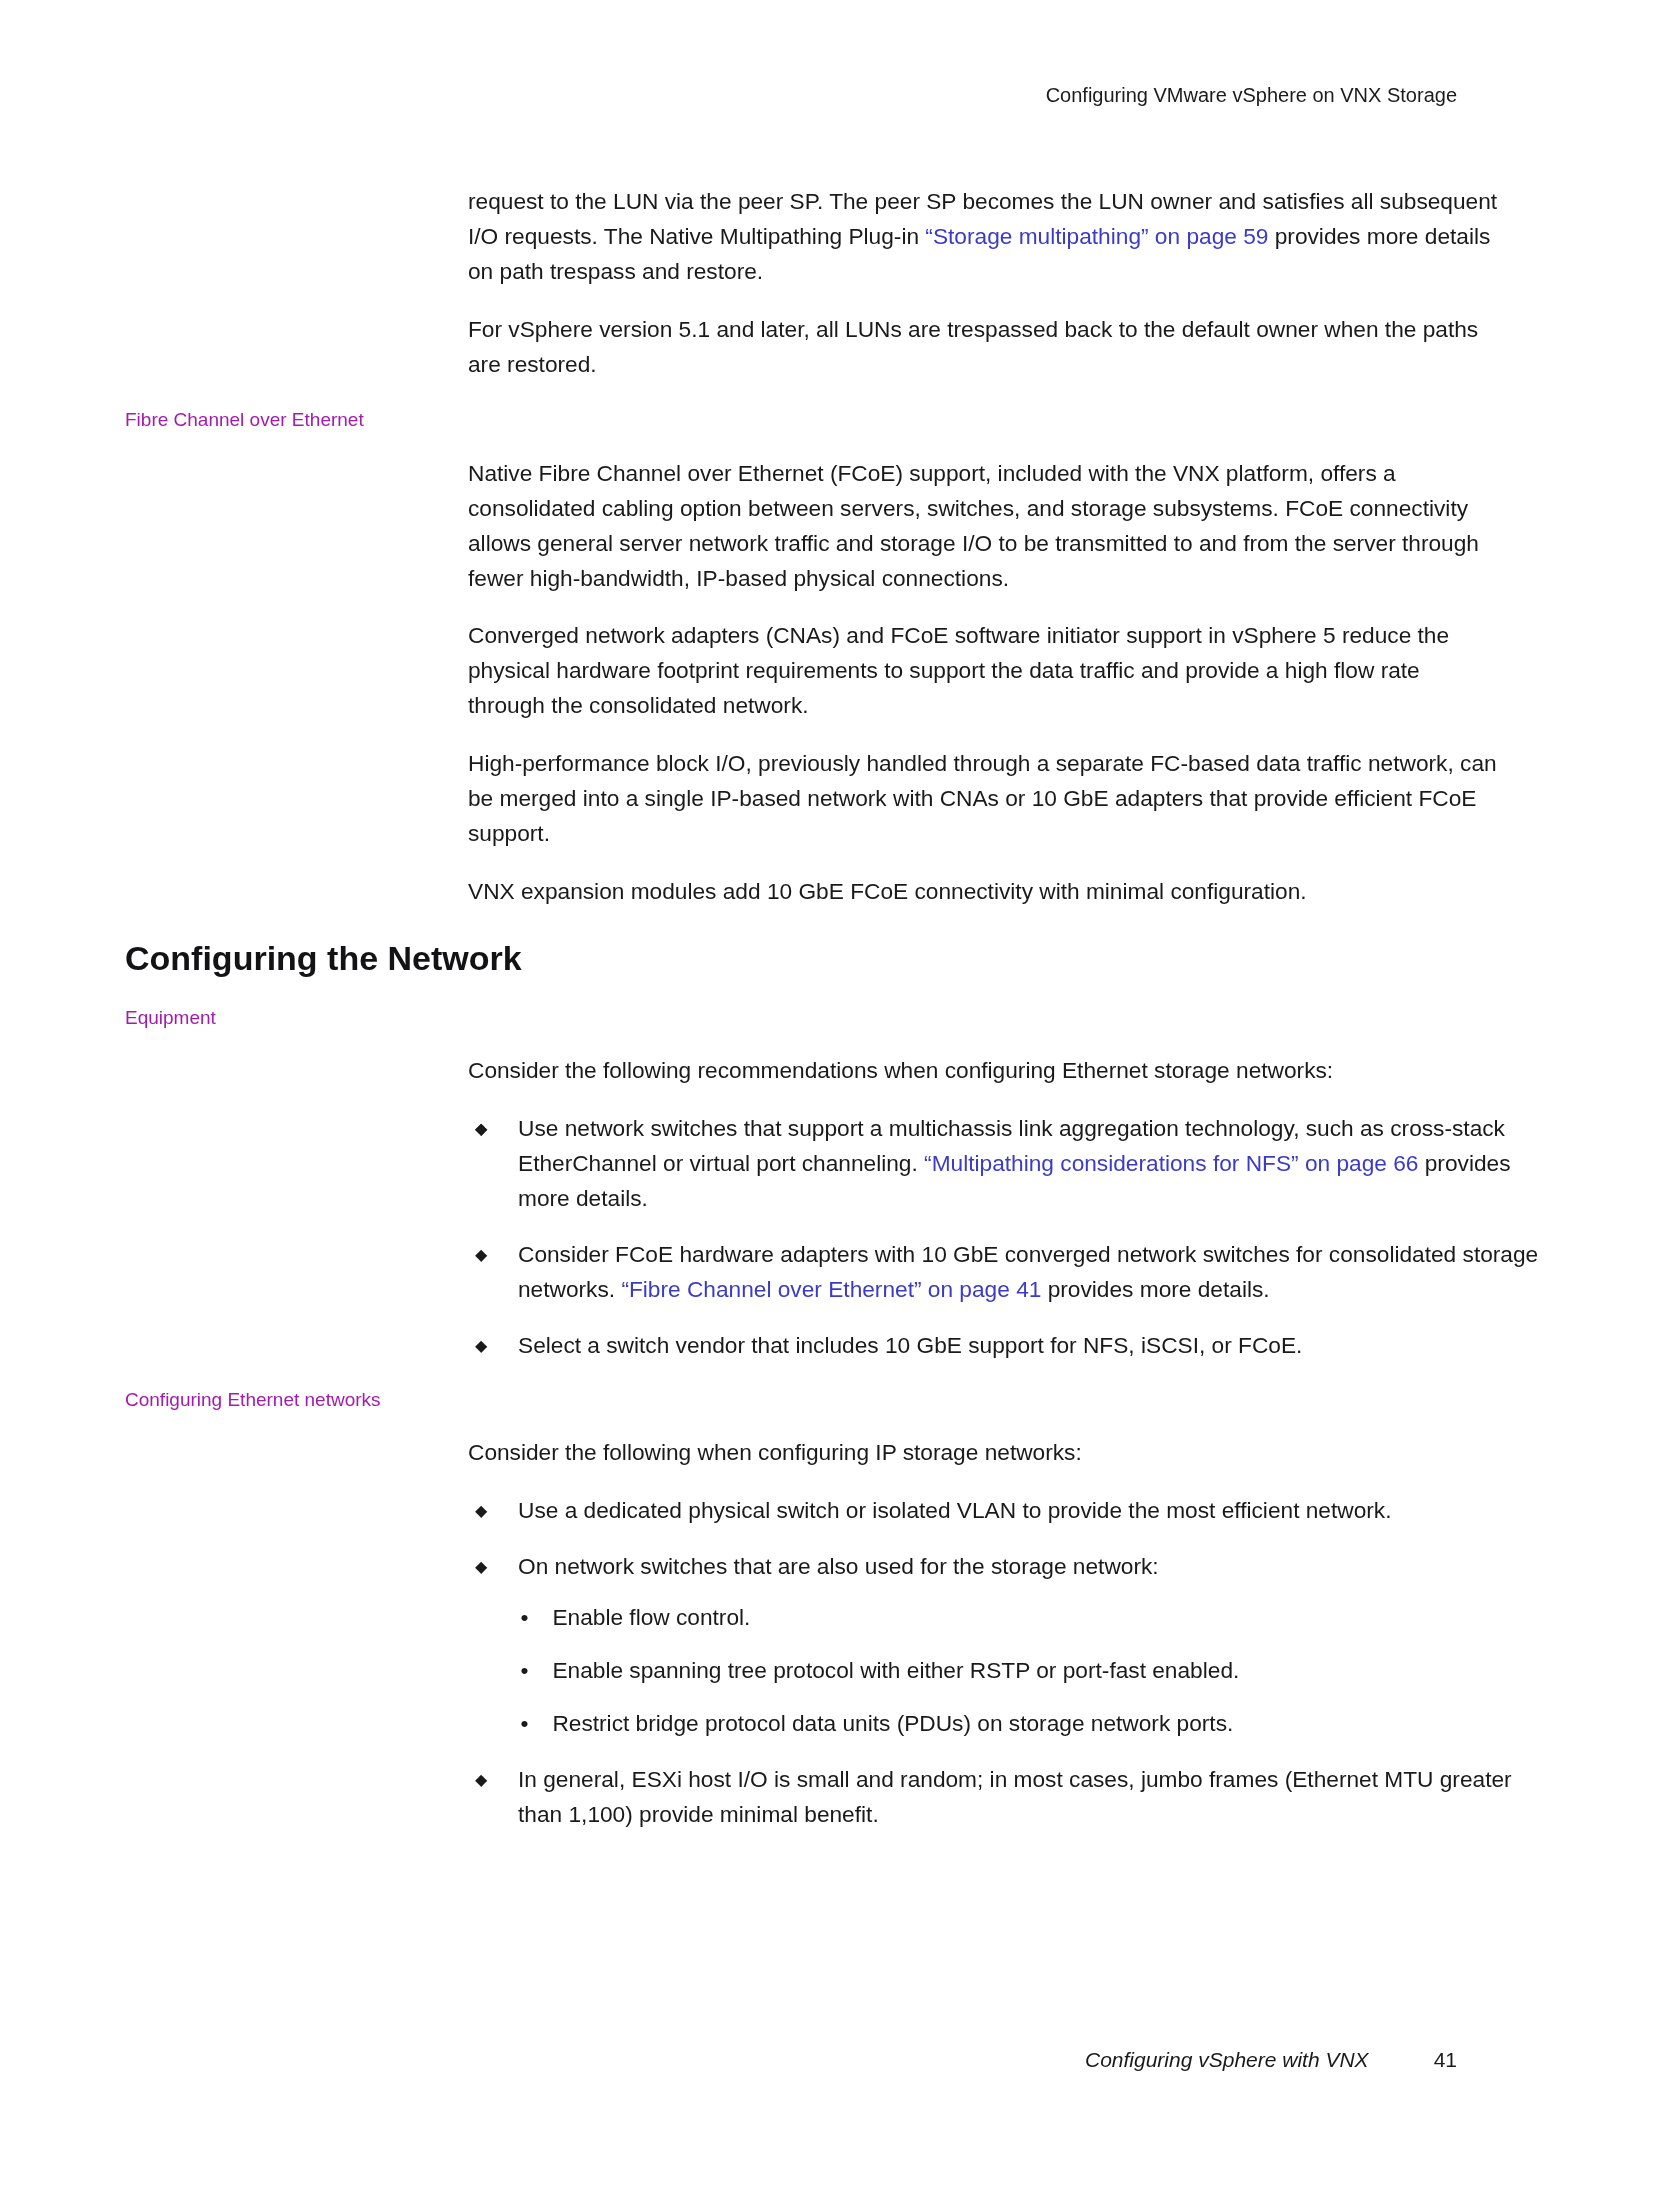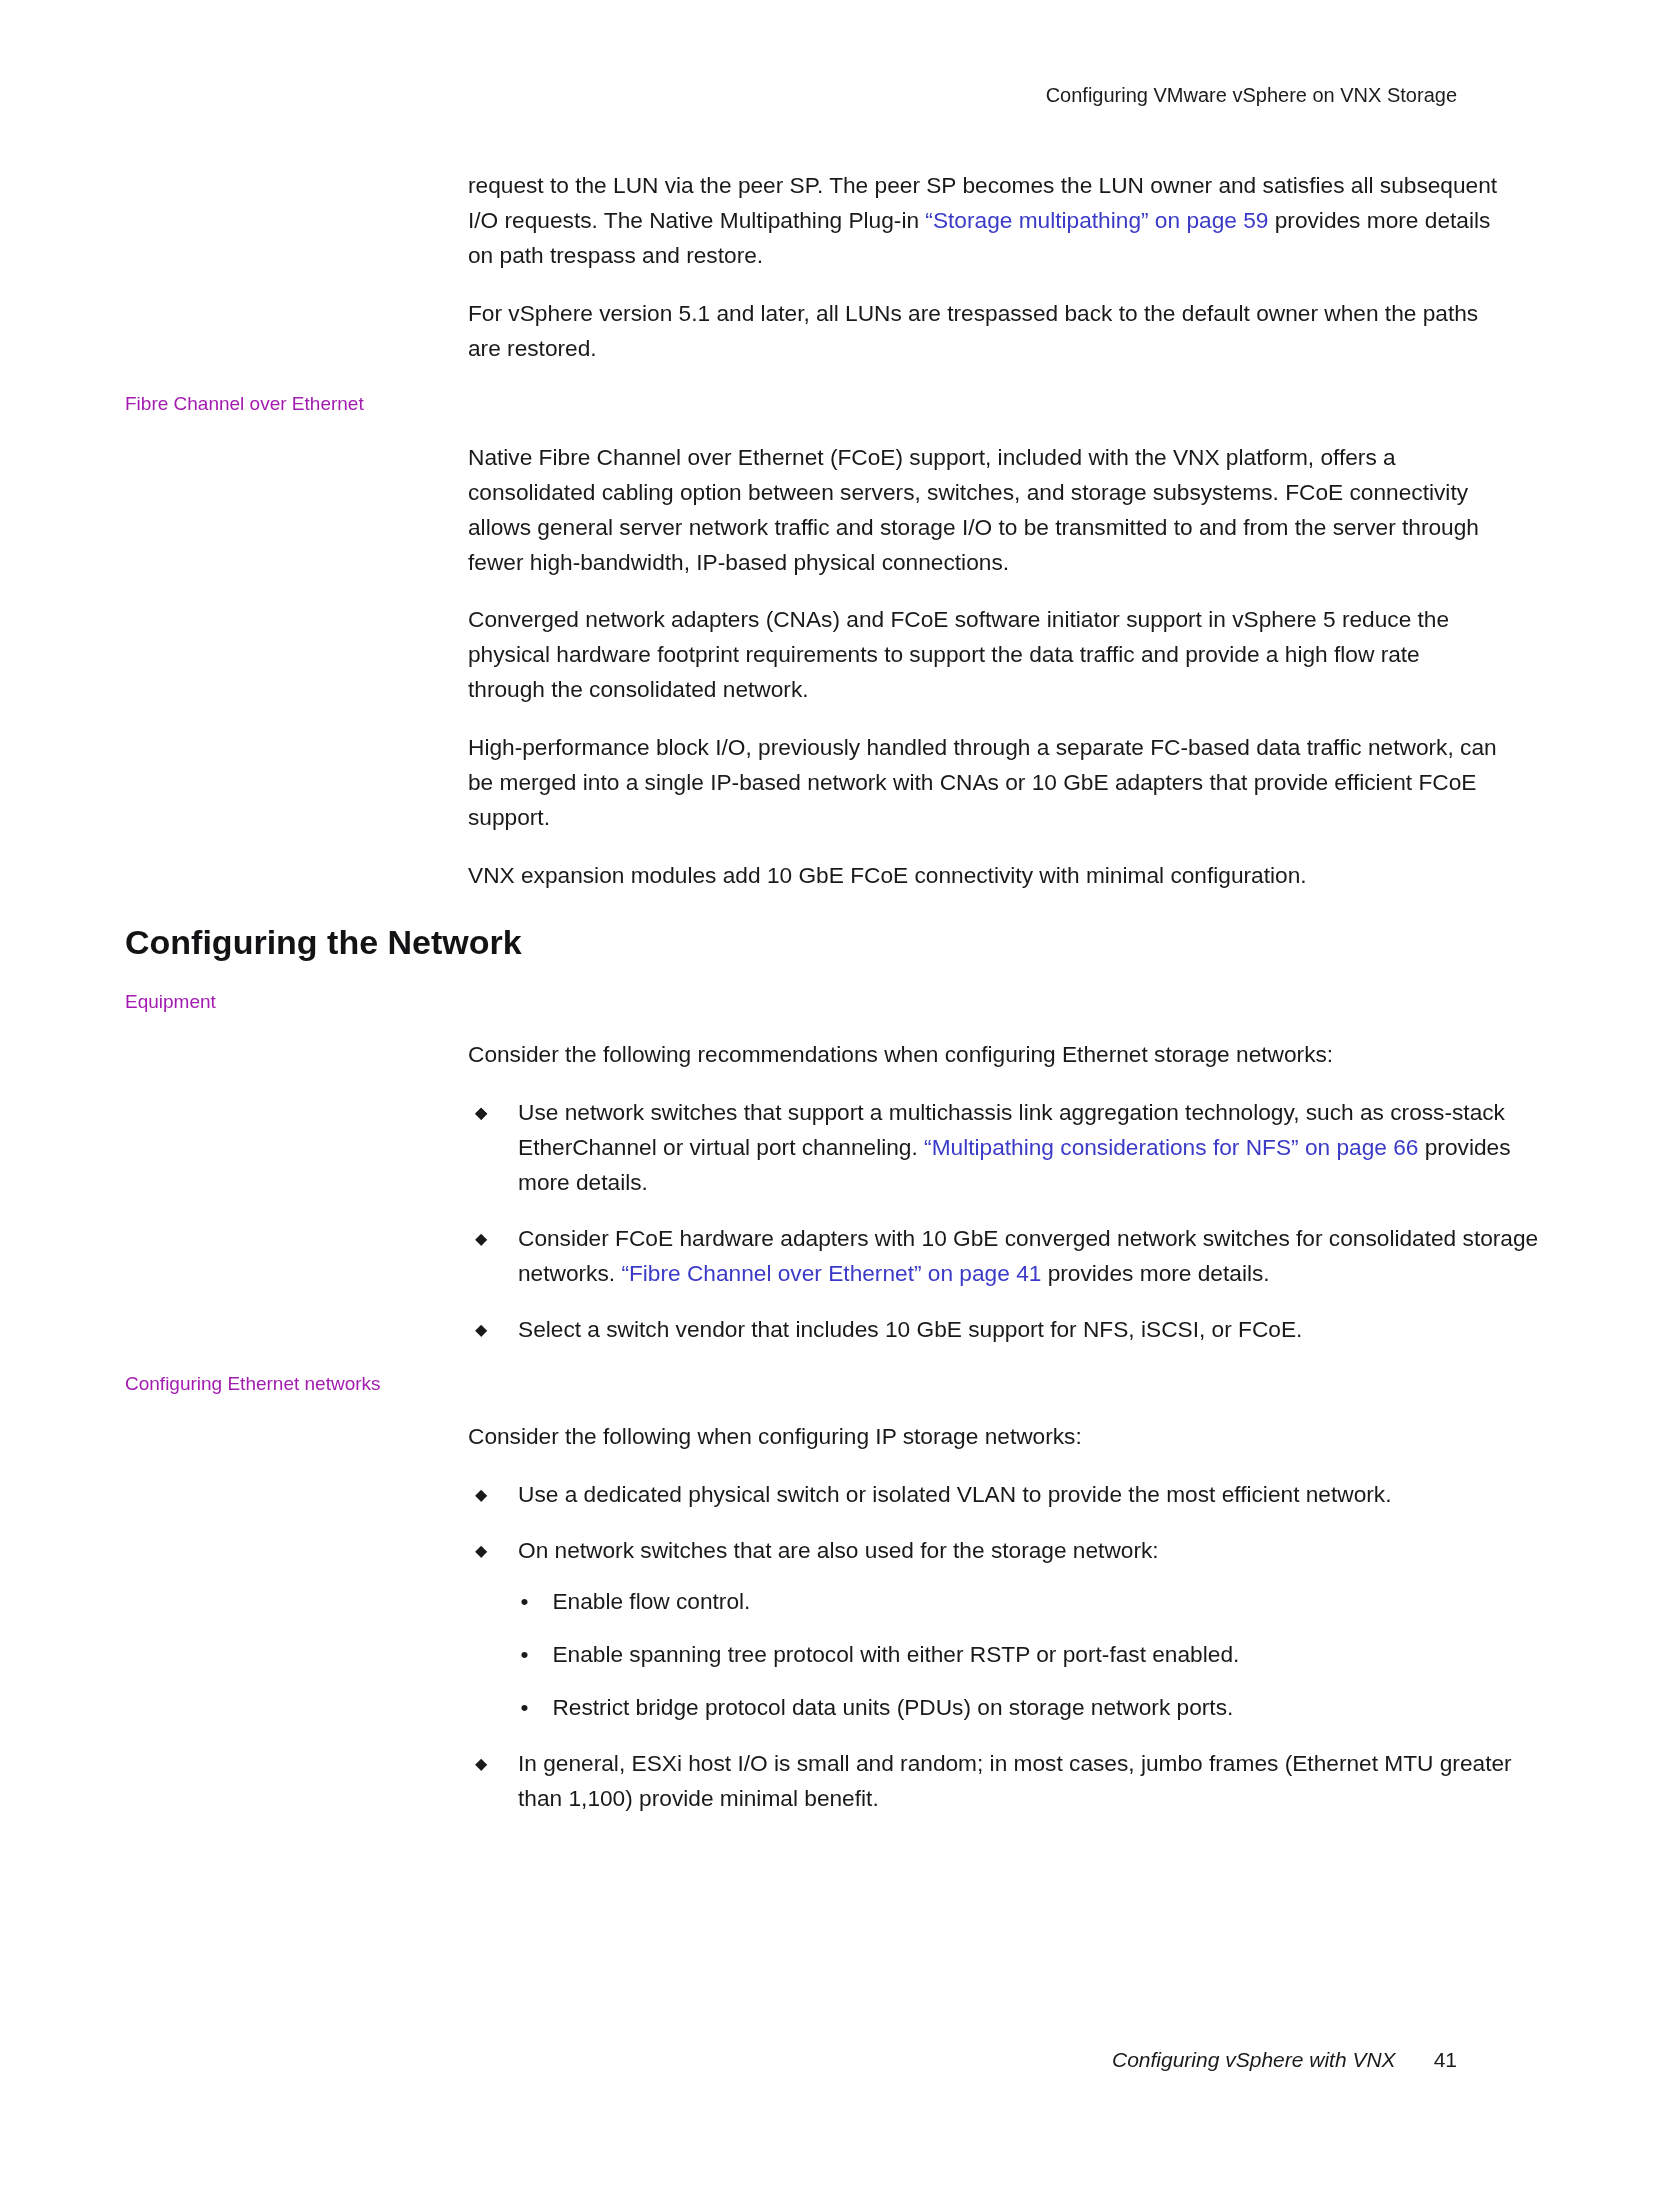--- a/index.html
+++ b/index.html
@@ -19,21 +19,21 @@
   .running-header {
     position: absolute;
     top: 83px;
     right: 156px;
     font-size: 20px;
     line-height: 24px;
     color: #1c1c1e;
   }
   .content {
     position: absolute;
-    top: 168px;
+    top: 184px;
     left: 0;
     width: 1657px;
   }
   .para {
     margin: 0 0 22.7px 468px;
     width: 1032px;
     font-size: 22.7px;
     line-height: 35px;
   }
   a.doclink {
@@ -91,21 +91,21 @@
   .marker.round {
     font-size: 22.7px;
     line-height: 35px;
   }
   .footer {
     position: absolute;
     top: 2048px;
     right: 156px;
     display: flex;
     align-items: baseline;
-    gap: 38px;
+    gap: 65px;
     font-size: 21px;
     color: #1a1a1a;
   }
   .book-title {
     font-style: italic;
   }
 </style>
 </head>
 <body>
 

